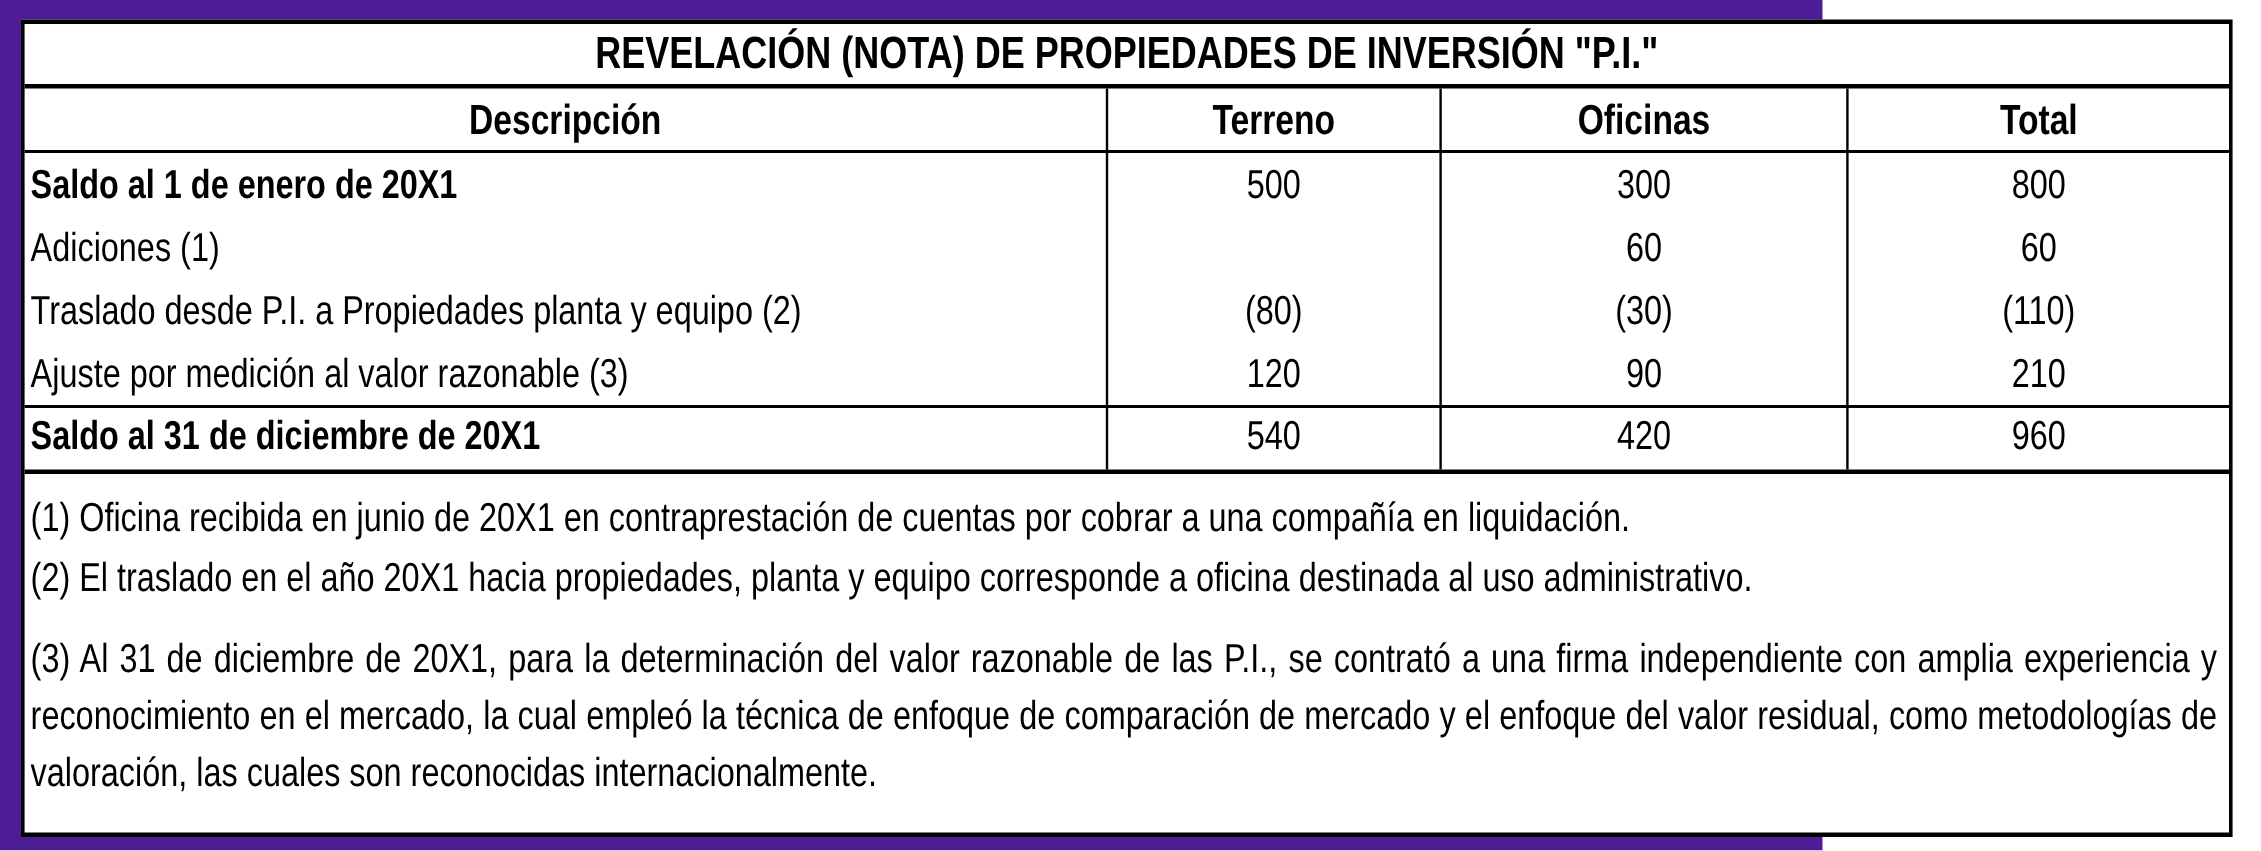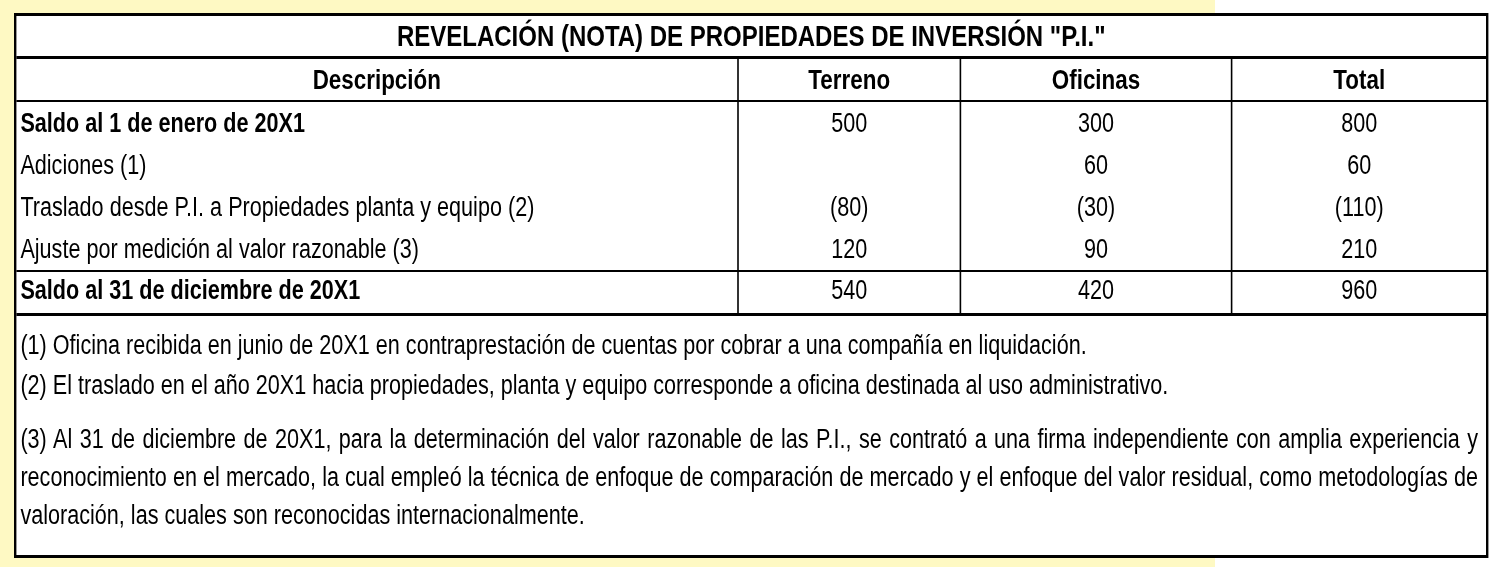--- a/index.html
+++ b/index.html
@@ -9,21 +9,21 @@
     width: 1507px;
     height: 567px;
     overflow: hidden;
     font-family: "Liberation Sans", sans-serif;
     color: #000;
   }
   .canvas {
     position: relative;
     width: 1215px;
     height: 567px;
-    background: #fef9c3;
+    background: #4c1d95;
   }
   
   .doc {
     position: absolute;
     left: 14px;
     top: 13px;
     width: 1843px;
     transform: scaleX(0.8);
     transform-origin: 0 0;
     box-sizing: border-box;

